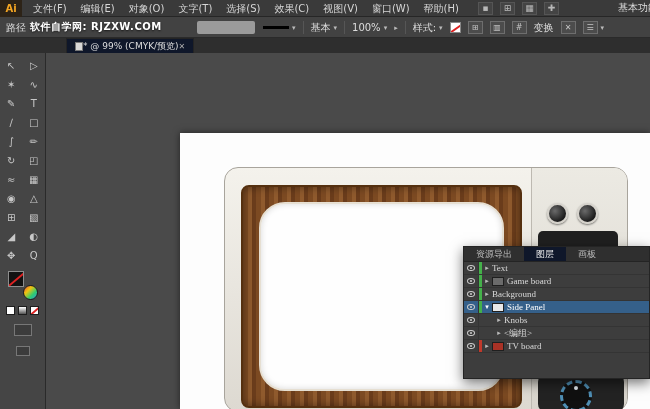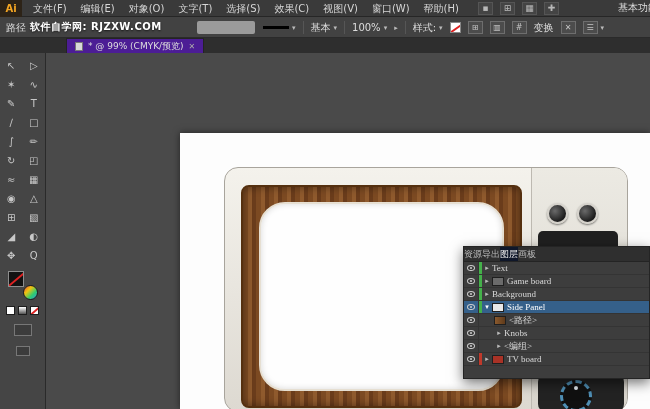--- a/index.html
+++ b/index.html
@@ -40,22 +40,22 @@
   .dropdown { display:flex; align-items:center; gap:3px; white-space:nowrap; }
   .cb-swatch { width:11px; height:11px; background:#fff; border:1px solid #888;
     position:relative; overflow:hidden; }
   .cb-swatch::after { content:""; position:absolute; left:-3px; top:4px; width:18px; height:2px;
     background:#d22; transform:rotate(-35deg); }
   .cb-icon { width:15px; height:13px; border:1px solid #6e6e6e; background:#4c4c4c;
     display:flex; align-items:center; justify-content:center; font-size:8px; color:#c5c5c5; }
 
   
   .tab-bar { position:absolute; left:0; top:38px; right:0; height:15px; background:#2e2e2e; z-index:28; }
-  .doc-tab { position:absolute; left:66px; top:0; height:15px; background:#4c1d95;
-    border:1px solid #242424; border-bottom:none; display:flex; align-items:center; gap:5px;
+  .doc-tab { position:absolute; left:66px; top:0; height:15px; background:#0f172a;
+    border:1px solid #242424; border-bottom:none; display:flex; align-items:center; 
     padding:0 8px; font-size:9px; color:#ddd; white-space:nowrap; }
   .tab-doc-icon { width:8px; height:9px; background:#d8d8d8; border:1px solid #777; }
   .tab-close { color:#aaa; font-size:8px; }
 
   
   .left-toolbar { position:absolute; left:0; top:53px; bottom:0; width:46px; background:#454545;
     border-right:1px solid #2a2a2a; z-index:27; }
   .tools-grid { display:grid; grid-template-columns:1fr 1fr; grid-auto-rows:19px; padding-top:3px; }
   .tool-cell { display:flex; align-items:center; justify-content:center; font-size:10px; color:#c8c8c8; }
   .color-widget { position:relative; width:30px; height:29px; margin:6px auto 0; }
@@ -99,21 +99,21 @@
   .dial { position:absolute; left:560px; top:380px; width:32px; height:32px; border-radius:50%;
     border:3px dashed #4f8fb5; background:#101010; z-index:6; }
   .dial-dot { position:absolute; left:574px; top:386px; width:4px; height:4px;
     background:#dfe8ee; border-radius:50%; z-index:7; }
 
   
   .layers-panel { position:absolute; left:463px; top:246px; width:187px; height:133px;
     background:#3d3d3d; border:1px solid #242424; box-shadow:0 4px 12px rgba(0,0,0,.55);
     z-index:20; font-size:9px; color:#d8d8d8; }
   .panel-tabs { display:flex; height:15px; background:#2f2f2f; border-bottom:1px solid #242424; }
-  .panel-tab { padding:0 0; line-height:15px; color:#bdbdbd; white-space:nowrap; }
+  .panel-tab { padding:0 12px; line-height:15px; color:#bdbdbd; white-space:nowrap; }
   .panel-tab.active { background:#0f172a; color:#eee; }
   .lrow { display:flex; align-items:center; height:13px; border-bottom:1px solid #343434; }
   .lrow.selected { background:#35608a; color:#fff; }
   .eye-cell { width:15px; height:100%; display:flex; align-items:center; justify-content:center;
     border-right:1px solid #343434; flex:none; }
   .eye { width:8px; height:6px; border:1px solid #cfcfcf; border-radius:50%; position:relative; }
   .eye::after { content:""; position:absolute; left:2px; top:1px; width:2px; height:2px;
     background:#cfcfcf; border-radius:50%; }
   .colorbar { width:3px; height:100%; flex:none; }
   .child-indent { width:12px; flex:none; }
@@ -281,47 +281,38 @@
   <div class="lrow selected">
     <span class="eye-cell">
         <span class="eye"></span>
       </span>
     <span class="colorbar" style="background:#44b04a"></span>
     <span class="arrow-cell">▾</span>
     <span class="thumb" style="background:#e8e8e8"></span>
     <span class="lname">Side Panel</span>
   </div>
 
+
   <div class="lrow">
     <span class="eye-cell">
         <span class="eye"></span>
       </span>
     <span class="colorbar"></span>
     <span class="child-indent"></span>
-    <span class="thumb" style="background:linear-gradient(90deg,#8a5a2e,#5f3a1a)"></span>
-    <span class="lname">&lt;路径&gt;</span>
+    <span class="arrow-cell">▸</span>
+    <span class="lname">Knobs</span>
   </div>
 
   <div class="lrow">
     <span class="eye-cell">
         <span class="eye"></span>
       </span>
     <span class="colorbar"></span>
     <span class="child-indent"></span>
     <span class="arrow-cell">▸</span>
-    <span class="lname">Knobs</span>
-  </div>
-
-  <div class="lrow">
-    <span class="eye-cell">
-        <span class="eye"></span>
-      </span>
-    <span class="colorbar"></span>
-    <span class="child-indent"></span>
-    <span class="arrow-cell">▸</span>
     <span class="lname">&lt;编组&gt;</span>
   </div>
 
   <div class="lrow">
     <span class="eye-cell">
         <span class="eye"></span>
       </span>
     <span class="colorbar" style="background:#c0392b"></span>
     <span class="arrow-cell">▸</span>
     <span class="thumb" style="background:#a93226"></span>

